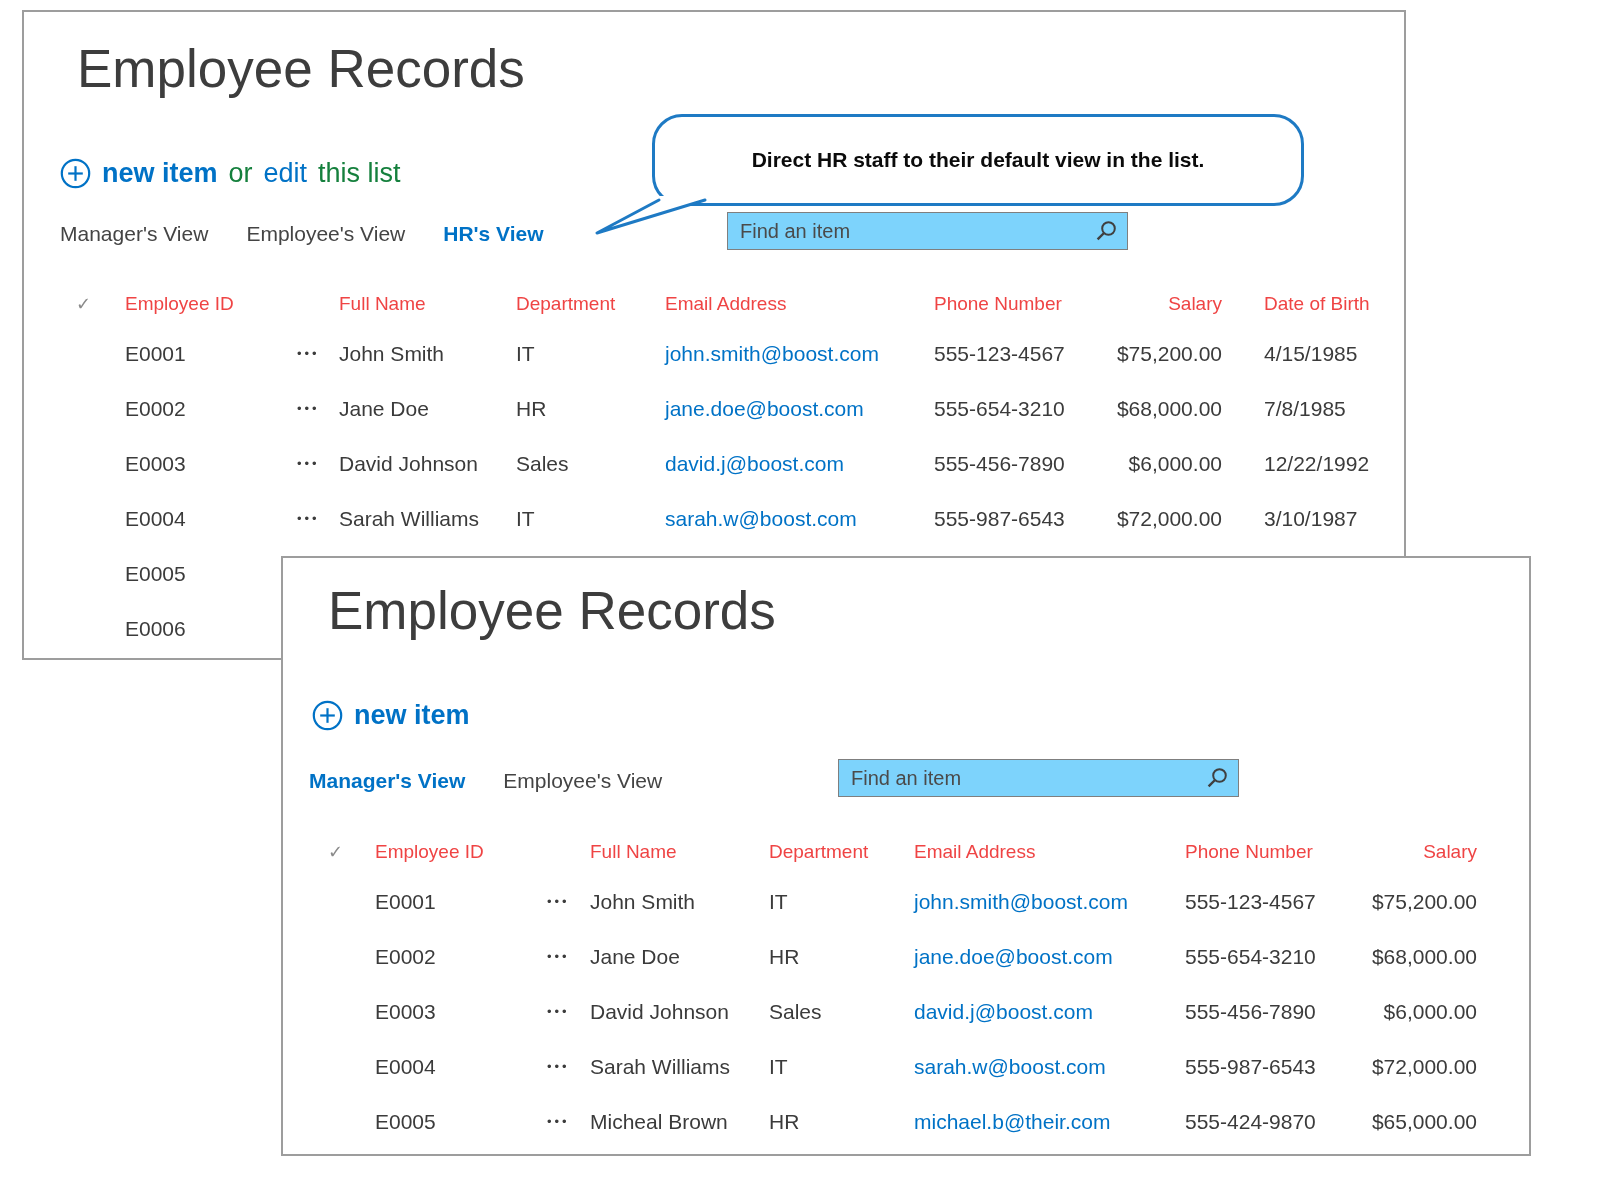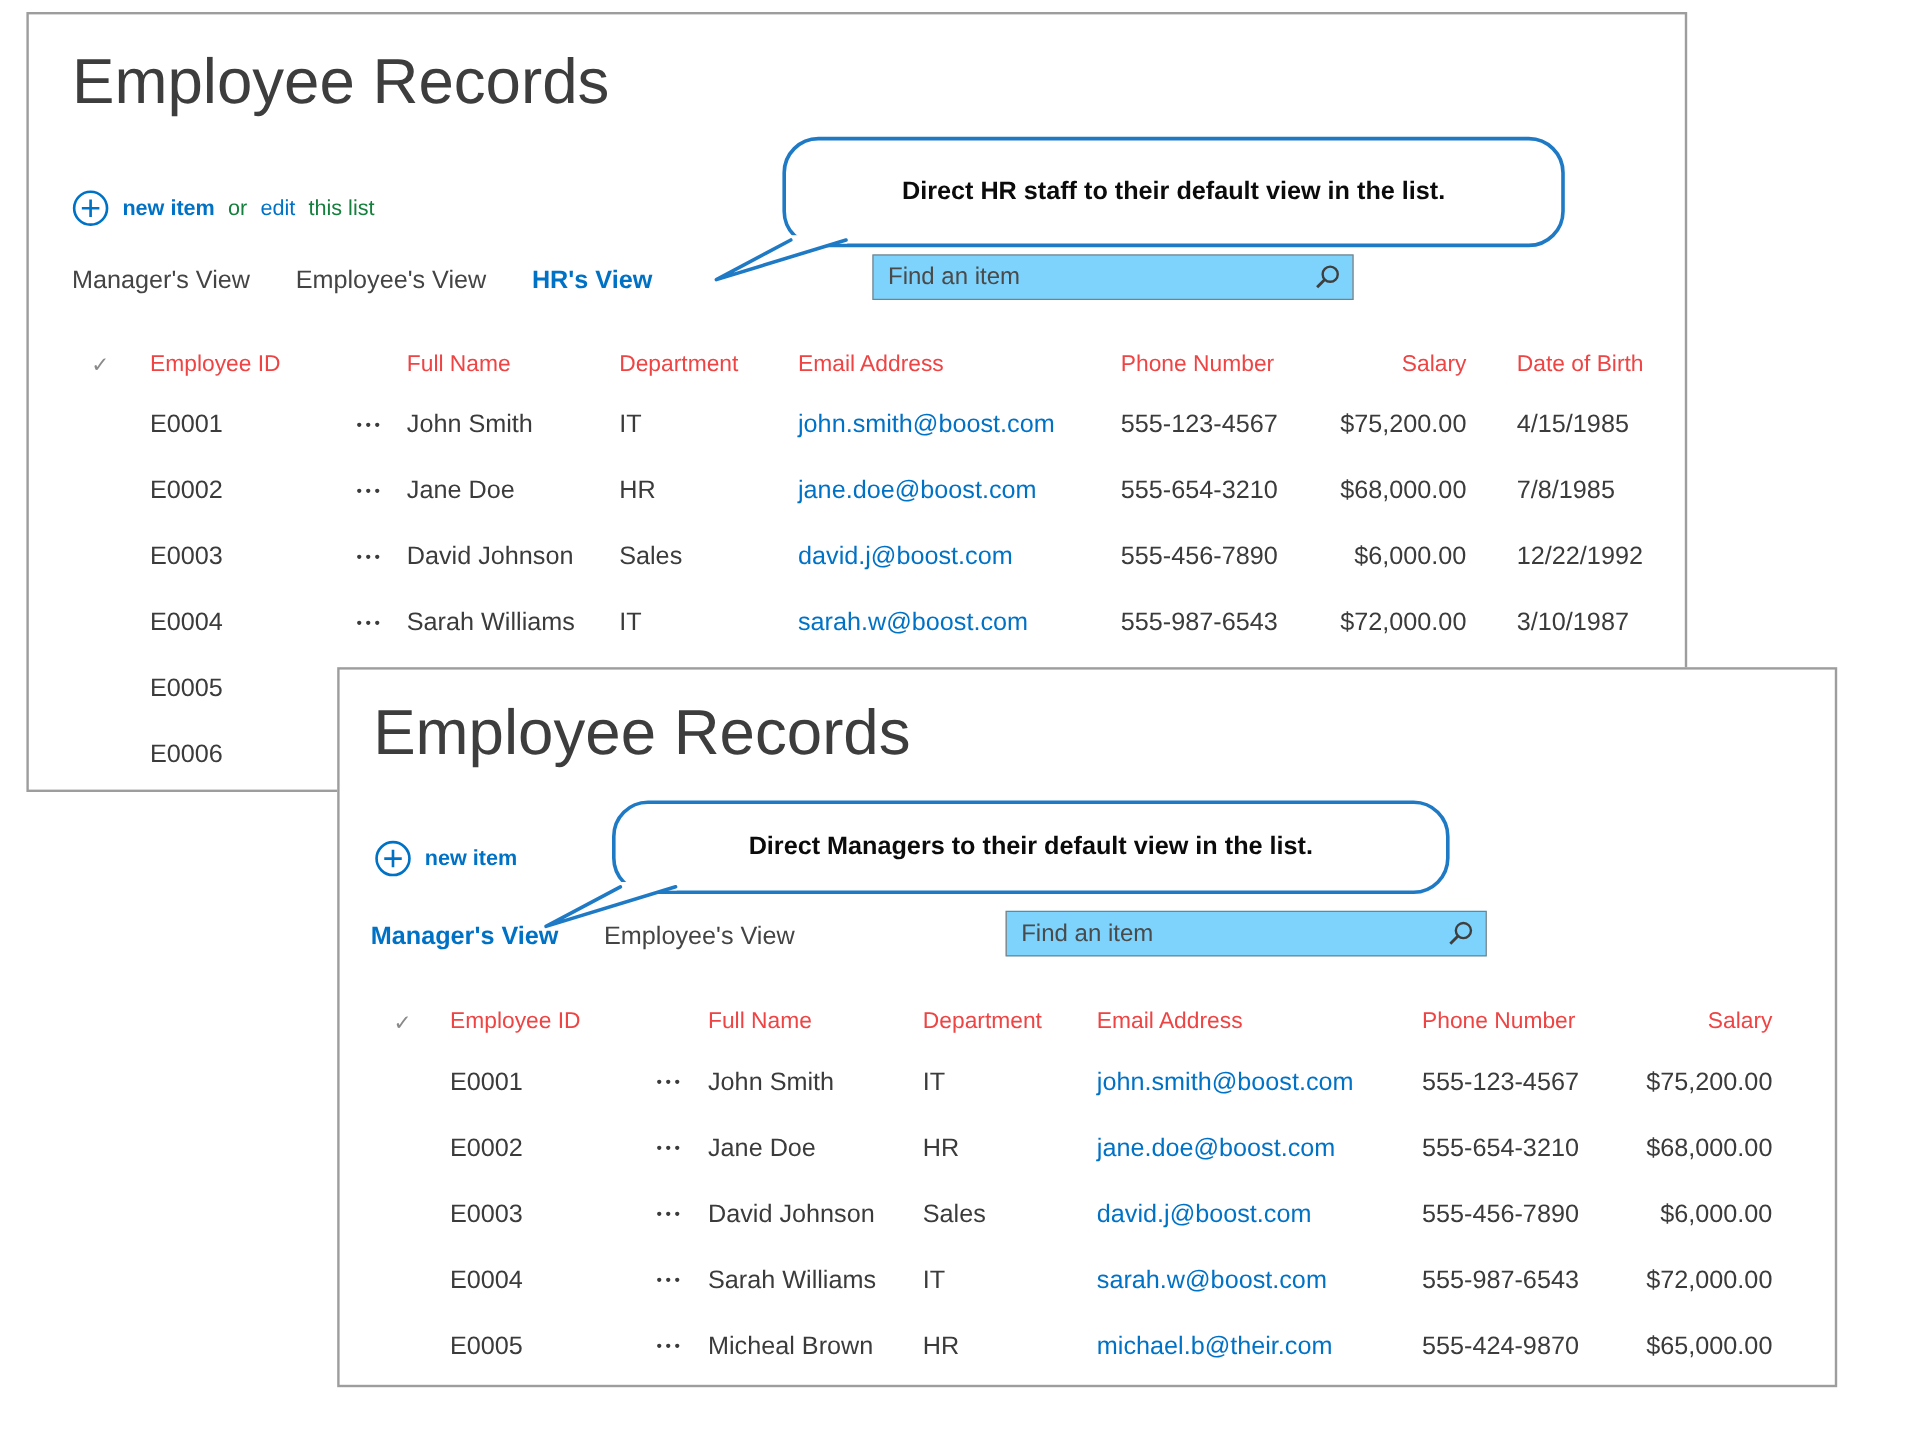--- a/index.html
+++ b/index.html
@@ -1,29 +1,29 @@
 <!DOCTYPE html>
 <html><head>
 <meta charset="utf-8">
 <style>
   * { margin:0; padding:0; box-sizing:border-box; }
   html,body { width:1600px; height:1200px; background:#ffffff; overflow:hidden;
               font-family:"Liberation Sans", sans-serif; }
   .stage { position:relative; width:1600px; height:1200px; background:#fff; }
 
-  .panel { position:absolute; background:#fff; border:2px solid #9d9d9d; }
+  .panel { position:absolute; background:#fff; border:2px solid #9d9d9d;padding-left:17px; }
   .panel.back  { left:22px;  top:10px;  width:1384px; height:650px; }
   .panel.front { left:281px; top:556px; width:1250px; height:600px; }
 
   .title { font-size:53px; font-weight:300; color:#3d3d3d; white-space:nowrap; }
   .back  .title { margin:26px 0 0 36px; }
   .front .title { margin:22px 0 0 28px; }
 
-  .toolbar { position:absolute; display:flex; align-items:center; gap:11px;
-             font-size:18px; white-space:nowrap; }
+  .toolbar { position:absolute; display:flex; align-items:flex-end; gap:11px;
+             font-size:27px; white-space:nowrap; }
   .back  .toolbar { left:36px; top:146px; }
   .front .toolbar { left:29px; top:142px; }
   .newitem  { color:#0072c6; font-weight:700; cursor:pointer; text-decoration:none; }
   .graytxt  { color:#15803d; }
   .bluelink { color:#0072c6; cursor:pointer; text-decoration:none; }
 
   .views { position:absolute; display:flex; gap:38px; font-size:21px; white-space:nowrap; }
   .back  .views { left:36px; top:210px; }
   .front .views { left:26px; top:211px; }
   .view { color:#444; cursor:pointer; text-decoration:none; }
@@ -211,28 +211,20 @@
     </nav>
 
     <div class="search">
       <input placeholder="Find an item" style="">
       <svg class="mag" width="24" height="24" viewBox="0 0 24 24">
         <circle cx="14.5" cy="9.5" r="6.3" fill="none" stroke="#3f3f3f" stroke-width="2"></circle>
         <line x1="10" y1="14" x2="3.6" y2="20.4" stroke="#3f3f3f" stroke-width="2.4"></line>
       </svg>
     </div>
 
-    <div class="callout">
-      <span>Direct Managers to their default view in the list.</span>
-      <svg class="tail" viewBox="0 0 120 42">
-        <rect x="64" y="2" width="49" height="7" fill="#ffffff"></rect>
-        <path d="M66,6 L4,39 L112,6 Z" fill="#ffffff"></path>
-        <path d="M66,6 L4,39 L112,6" fill="none" stroke="#1e7ac4" stroke-width="3" stroke-linecap="round" stroke-linejoin="round"></path>
-      </svg>
-    </div>
 
     <div class="tbl tbl-front">
       <div class="hcell check">✓</div>
       <div class="hcell">Employee ID</div>
       <div class="hcell"></div>
       <div class="hcell">Full Name</div>
       <div class="hcell">Department</div>
       <div class="hcell">Email Address</div>
       <div class="hcell">Phone Number</div>
       <div class="hcell salary">Salary</div>

